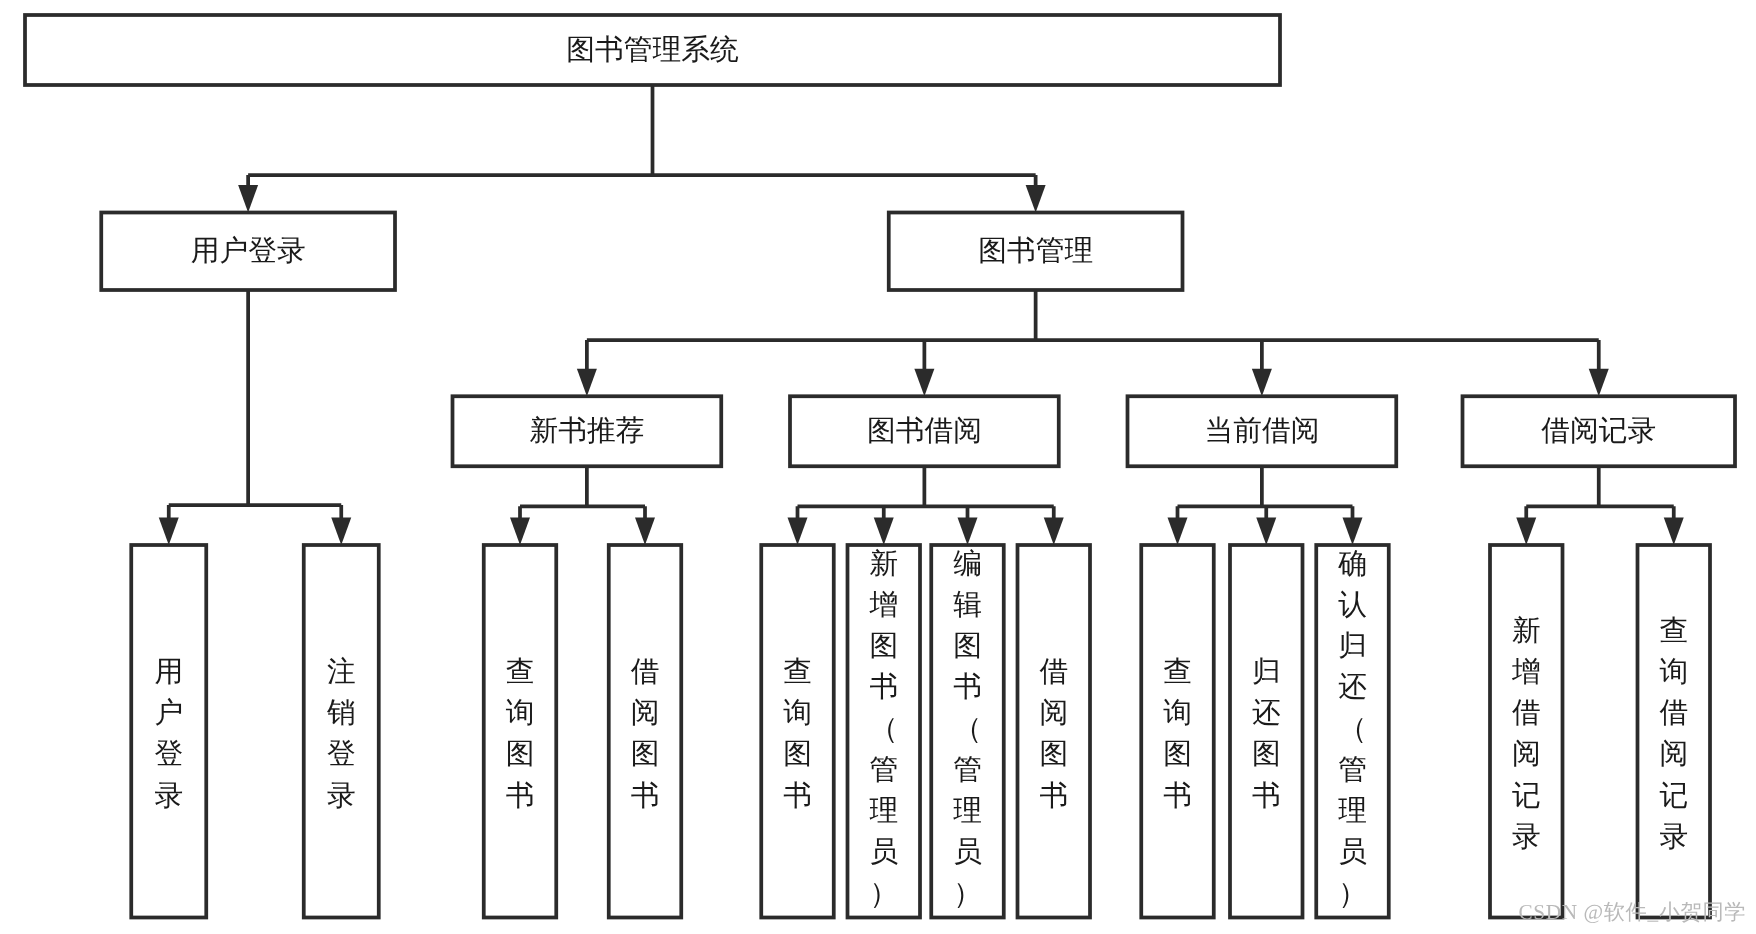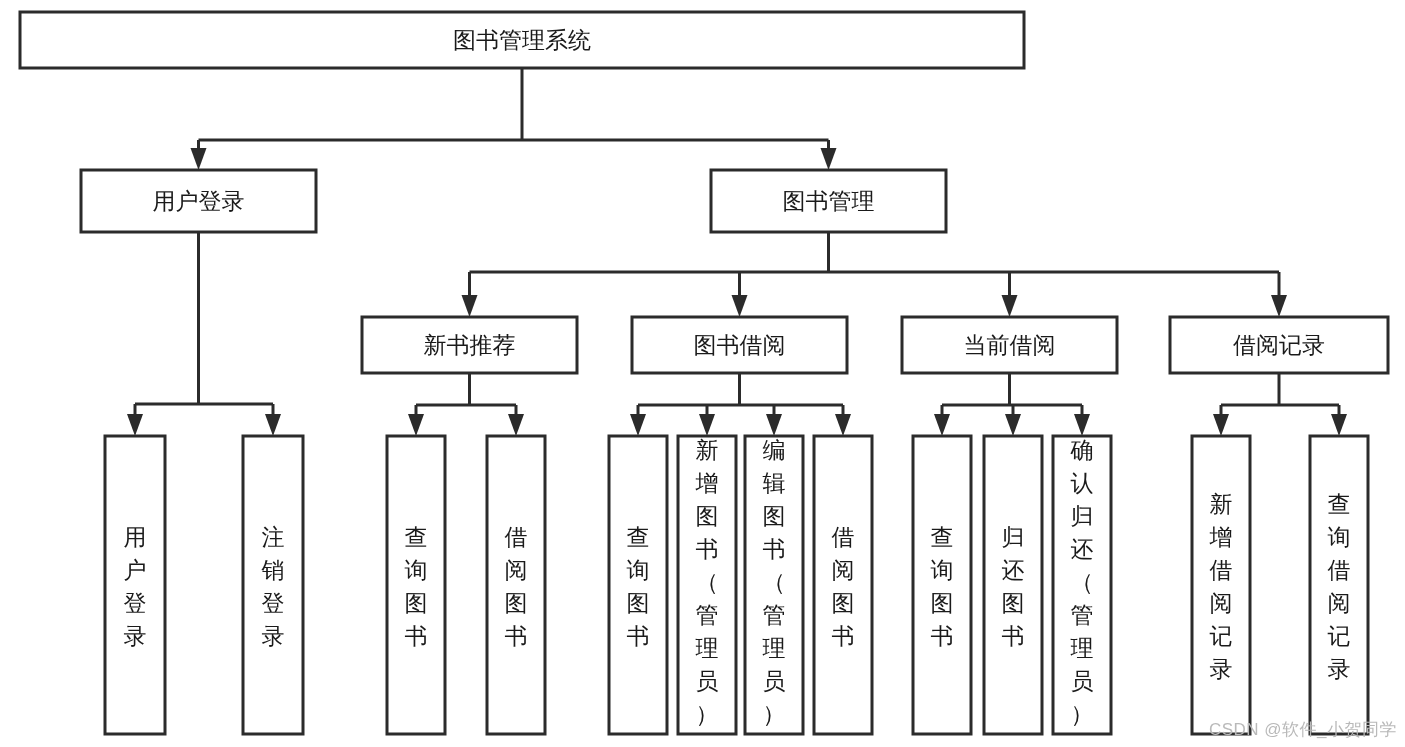--- a/index.html
+++ b/index.html
@@ -51,21 +51,21 @@
   .node-label-v {
     font-family: "DejaVu Sans", "Liberation Sans", sans-serif;
     font-size: 23px;
     fill: #1a1a1a;
     text-anchor: middle;
   }
   .watermark {
     position: absolute;
     right: 8px;
     bottom: 6px;
-    font-family: Liberation Sans, sans-serif;
+    font-family: Liberation Serif, serif;
     font-size: 17px;
     color: #b9b9b9;
     white-space: nowrap;
     letter-spacing: 0.5px;
   }
 </style>
 </head>
 <body>
 
 <div id="diagram-root">

